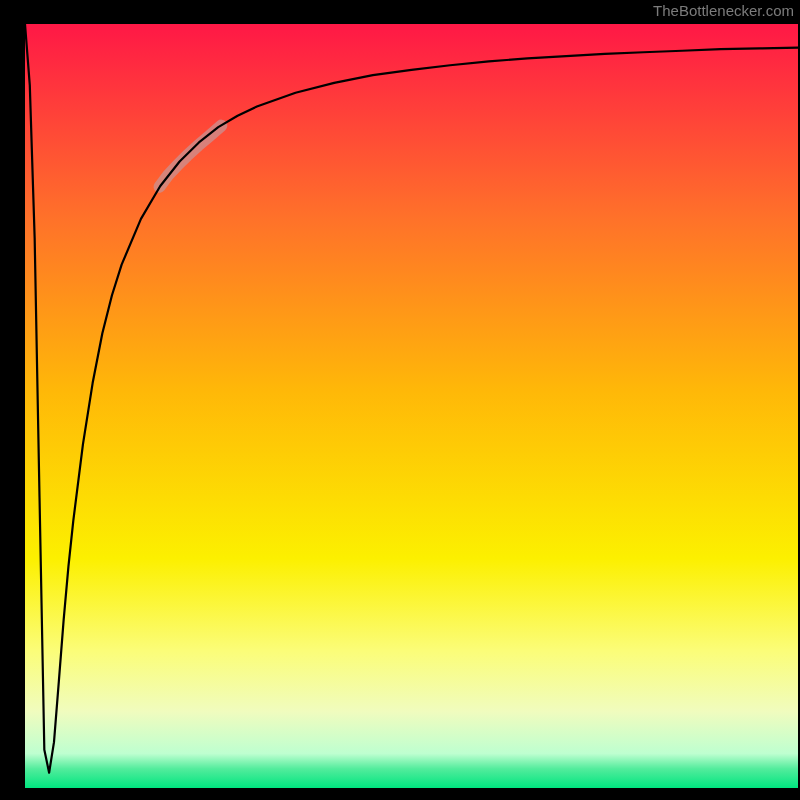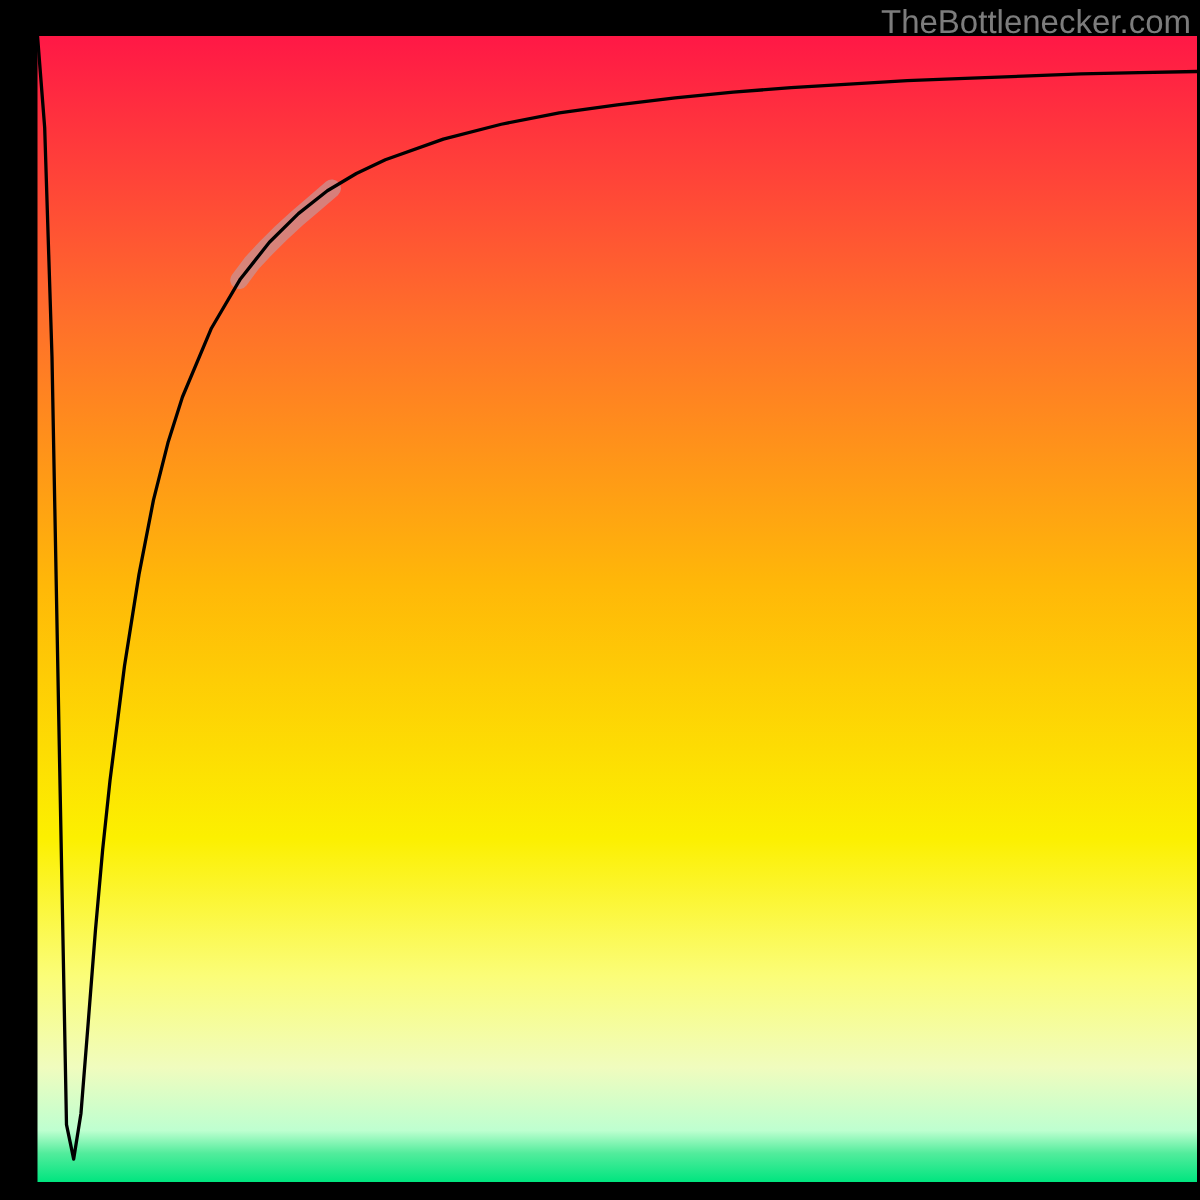--- a/index.html
+++ b/index.html
@@ -14,21 +14,21 @@
   .chart-wrap {
     position: relative;
     width: 800px;
     height: 800px;
   }
   .attribution {
     position: absolute;
     top: 2px;
     right: 6px;
     color: #7c7c7c;
-    font-size: 22px;
+    font-size: 15px;
     font-weight: 400;
     letter-spacing: 0px;
     z-index: 5;
   }
   svg {
     display: block;
   }
 </style>
 </head>
 <body>

